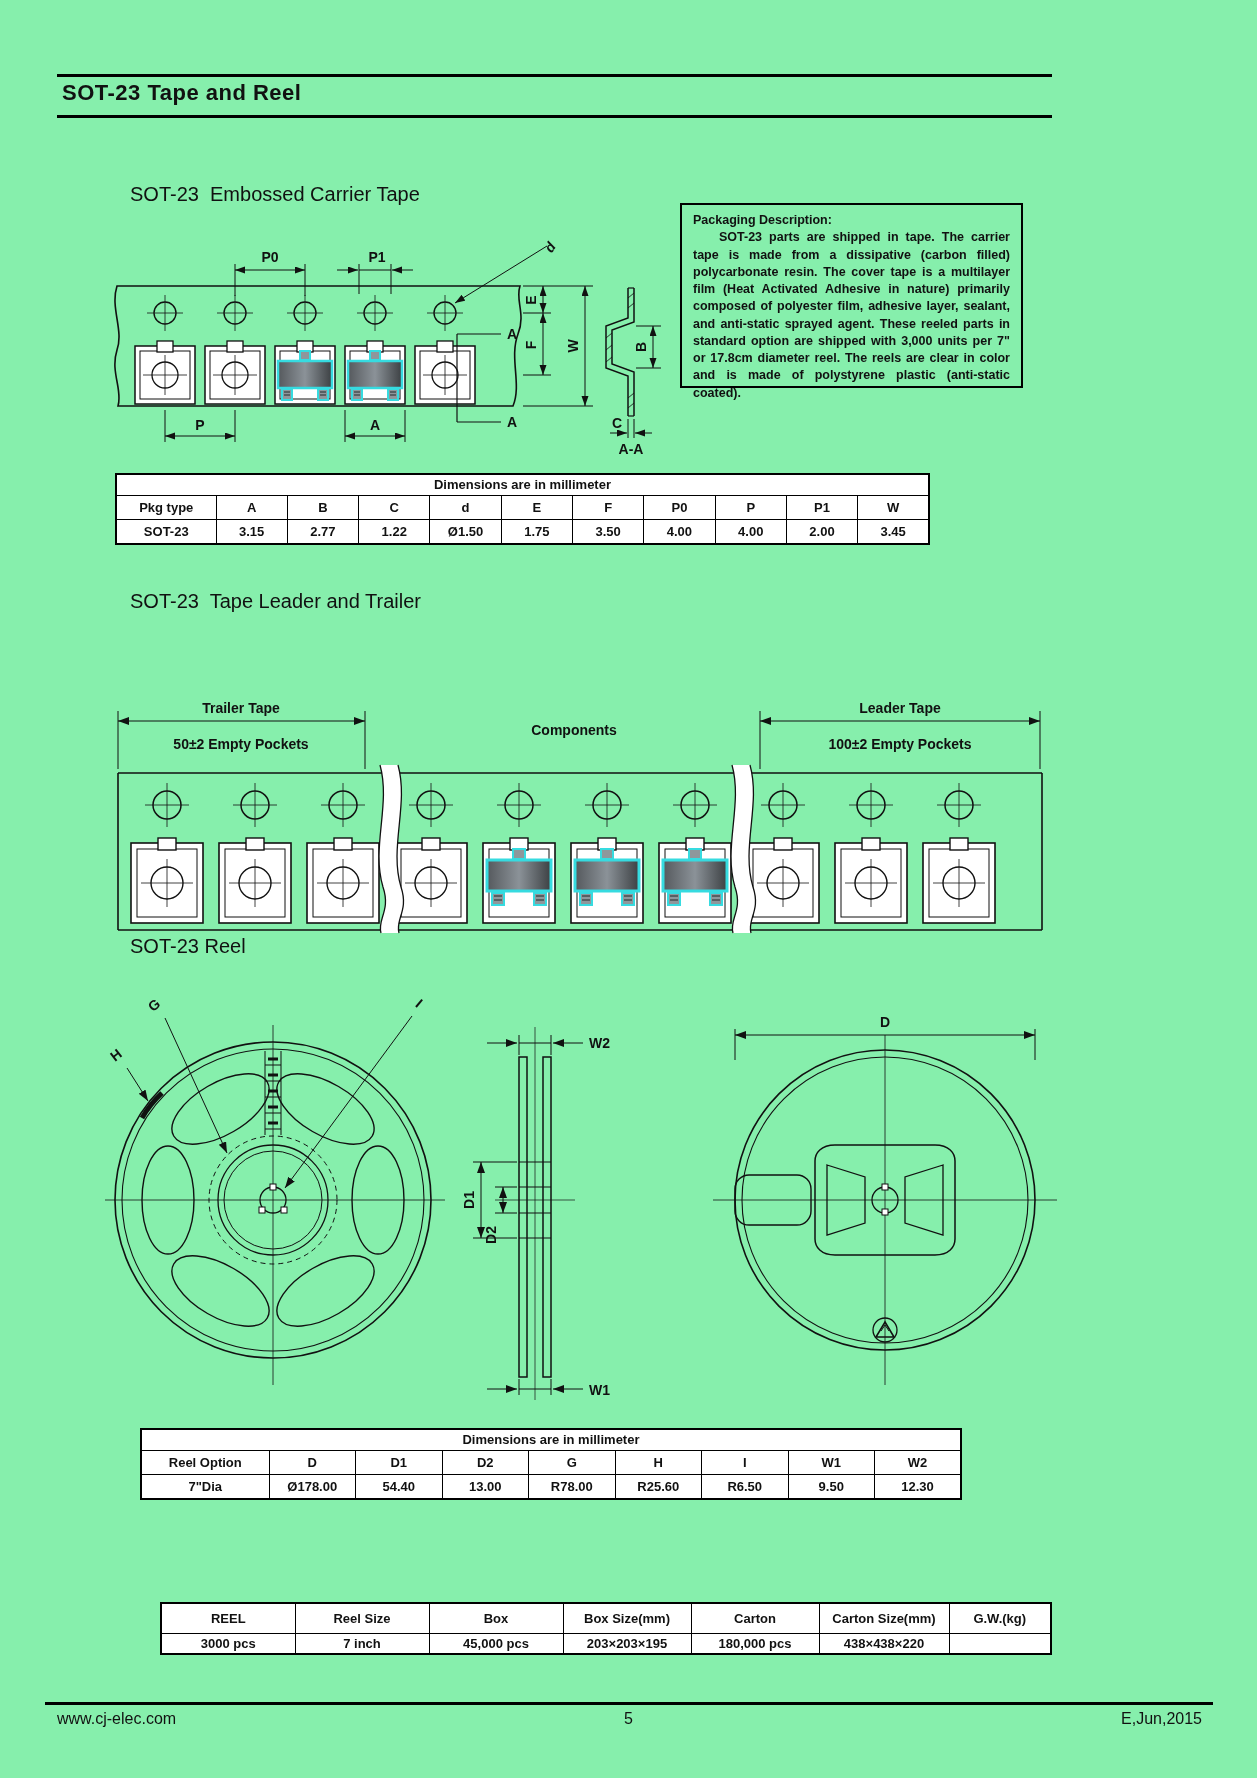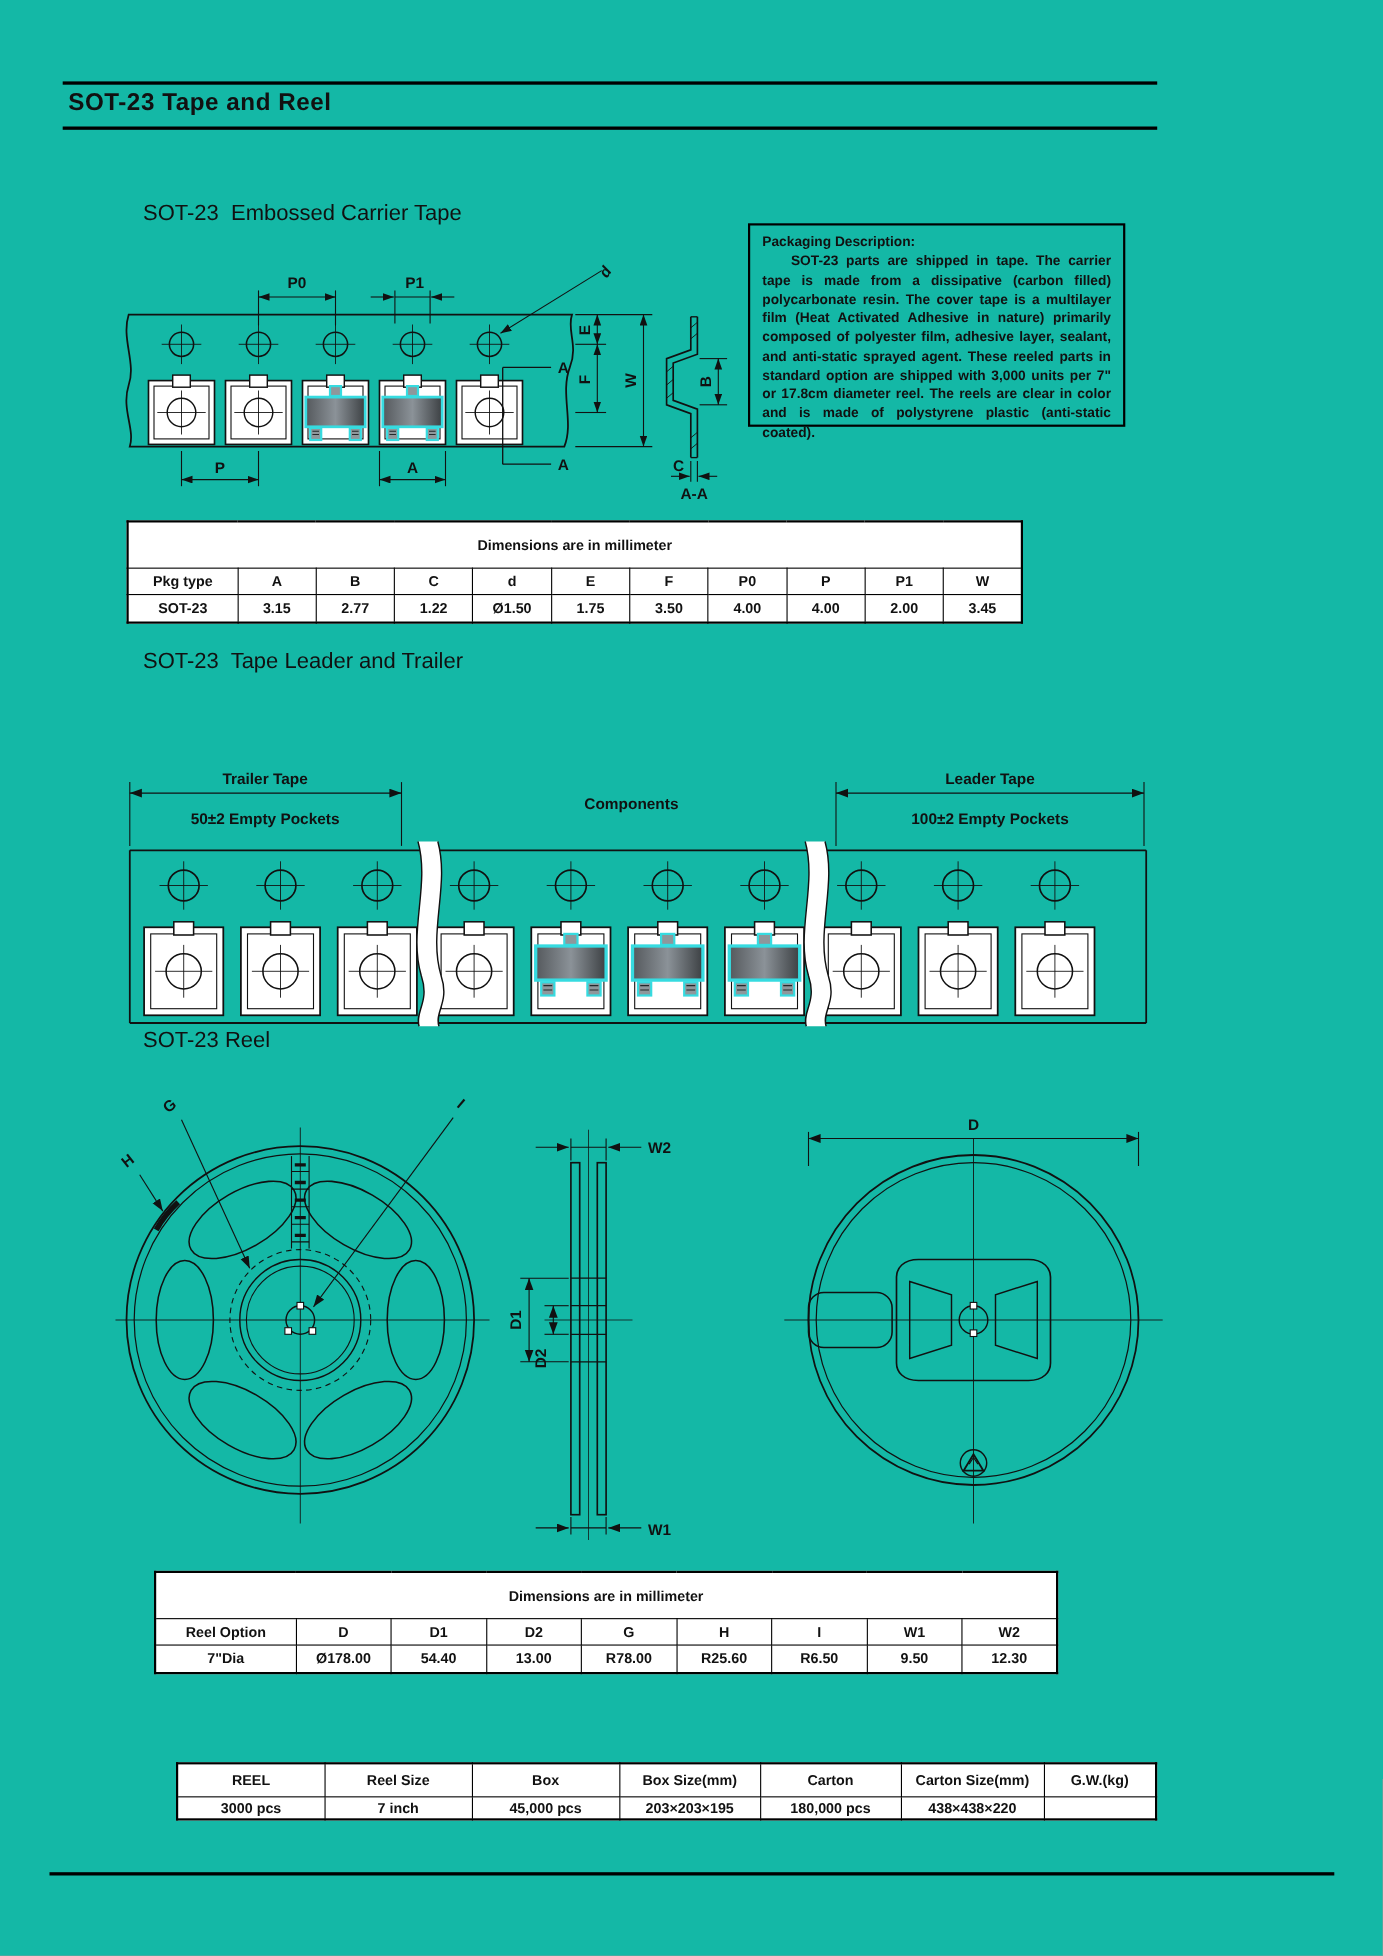--- a/index.html
+++ b/index.html
@@ -1,28 +1,28 @@
 <!DOCTYPE html>
 <html style="--highlight_cyan: #36dbe0;"><head>
 <meta charset="utf-8">
 <style>
   *{margin:0;padding:0;box-sizing:border-box}
   html,body{background:#9a9a9a}
-  .page{position:relative;width:1257px;height:1778px;background:#14b8a6;margin:0 auto;
+  .page{position:relative;width:1257px;height:1778px;background:#86efac;margin:0 auto;
         font-family:"Liberation Sans",sans-serif;color:#111;overflow:hidden}
   .hr{position:absolute;background:#000}
   .page-title{position:absolute;left:62px;top:80px;font-size:22px;font-weight:bold;letter-spacing:.5px;white-space:pre}
   .sec-title{position:absolute;font-size:20px;font-weight:normal;white-space:pre}
   .pkg-box{position:absolute;left:680px;top:203px;width:343px;height:185px;border:2px solid #000;
            padding:7px 11px;font-size:12.5px;font-weight:bold;line-height:1.38}
   .pkg-box .pkg-body{text-indent:26px;margin-top:0;text-align:justify}
   table.dims{position:absolute;border-collapse:collapse;table-layout:fixed;background:#fff;
              font-size:13px;font-weight:bold;text-align:center;border:2px solid #000}
   table.dims th,table.dims td{border:1.5px solid #000;padding:2px 1px;font-weight:bold;overflow:hidden;white-space:nowrap}
-  table.dims tr.cap td{height:21px;padding:13px}
+  table.dims tr.cap td{height:21px;padding:2px}
   table.t1 tr.hd th{height:24px} table.t1 tr.vals td{height:25px}
   table.t2 tr.hd th{height:24px} table.t2 tr.vals td{height:25px}
   table.t3 th{height:30px} table.t3 td{height:21px}
   svg{position:absolute;overflow:visible}
   svg text{font-family:"Liberation Sans",sans-serif;font-weight:bold;fill:#111;font-size:14px}
   .footer-line{position:absolute;left:45px;top:1702px;width:1168px;height:3px;background:#000}
   .footer{position:absolute;left:0;top:1710px;width:100%;font-size:16px}
   .footer .site{position:absolute;left:57px;top:0}
   .footer .pageno{width:100%;text-align:center}
   .footer .rev{position:absolute;right:55px;top:0}
@@ -503,14 +503,19 @@
       <td>45,000 pcs</td>
       <td>203×203×195</td>
       <td>180,000 pcs</td>
       <td>438×438×220</td>
       <td></td>
     </tr>
   </tbody>
     </table>
 
   <div class="footer-line"></div>
+  <div class="footer">
+    <span class="site">www.cj-elec.com</span>
+    <div class="pageno">5</div>
+    <span class="rev">E,Jun,2015</span>
+  </div>
 
 </div>
 
 </body></html>

